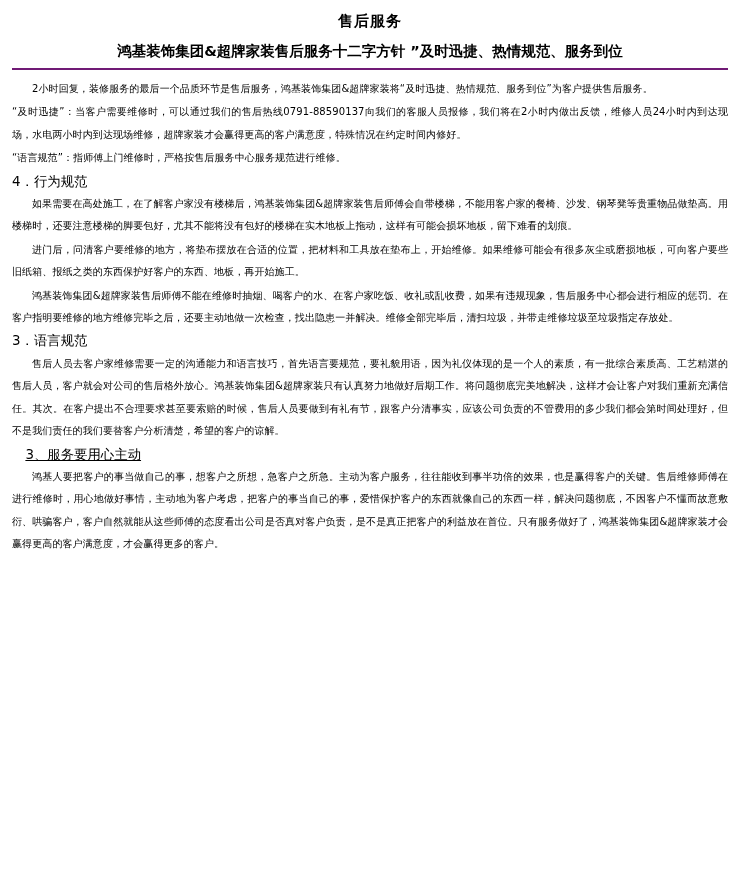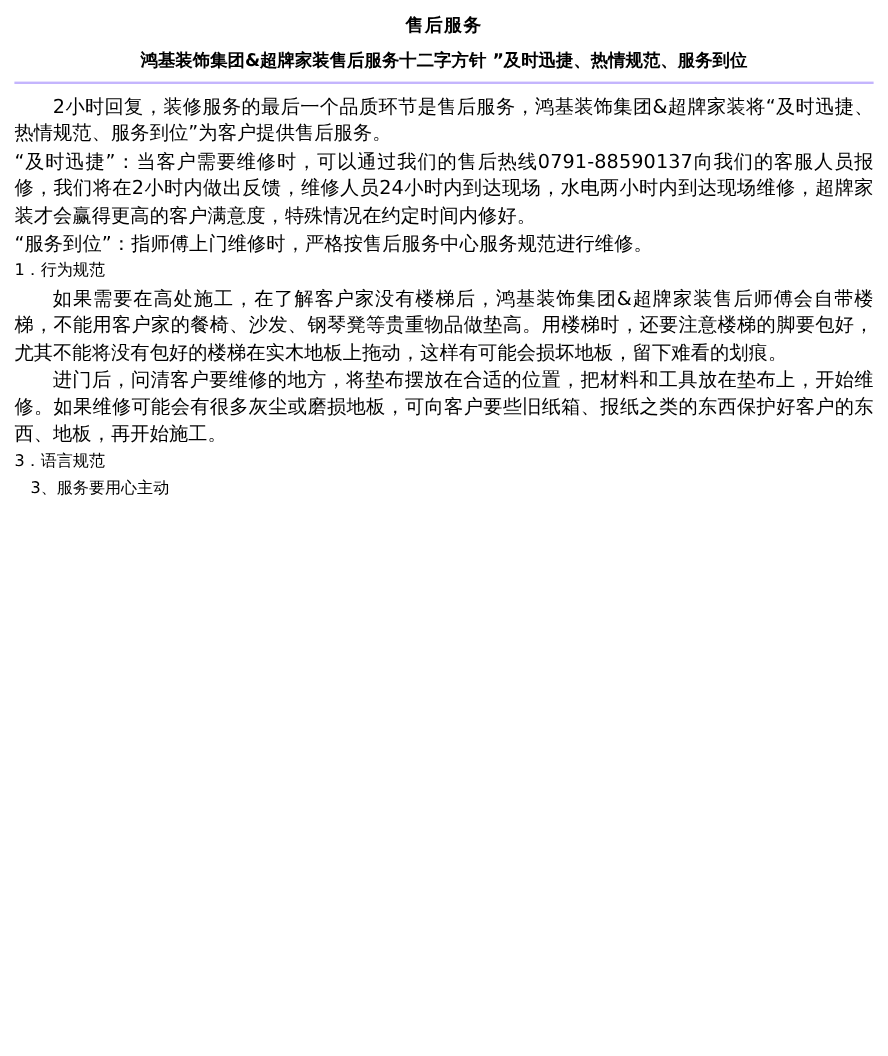--- a/index.html
+++ b/index.html
@@ -27,70 +27,74 @@
     letter-spacing: 1px;
     margin: 2px 0 8px 0;
     line-height: 22px;
   }
   .doc-subtitle {
     text-align: center;
     font-size: 14.5px;
     font-weight: bold;
     line-height: 22px;
     margin: 0 0 8px 0;
-    border-bottom: 2px solid #c4b5fd;
+    border-bottom: 2px solid #701a75;
     padding-bottom: 6px;
   }
   .para {
-    font-size: 16px;
+    font-size: 10px;
     line-height: 22.4px;
     margin: 0 0 1px 0;
     text-align: justify;
     text-justify: inter-ideograph;
     letter-spacing: 0.1px;
   }
   .indent2 {
     text-indent: 2em;
   }
   .indent0 {
     text-indent: 0;
   }
   .heading-num {
     font-size: 13.4px;
     line-height: 22.4px;
     margin: 0;
     text-indent: 0;
   }
   .heading-num.sub {
     text-indent: 1em;
+    text-decoration: underline;
   }
 </style>
 </head>
 <body>
 
 <div class="page">
 
   <div class="doc-title">售后服务</div>
 
   <div class="doc-subtitle">鸿基装饰集团&amp;超牌家装售后服务十二字方针 ”及时迅捷、热情规范、服务到位</div>
 
   <p class="para indent2">2小时回复，装修服务的最后一个品质环节是售后服务，鸿基装饰集团&amp;超牌家装将“及时迅捷、热情规范、服务到位”为客户提供售后服务。</p>
 
   <p class="para indent0">“及时迅捷”：当客户需要维修时，可以通过我们的售后热线0791-88590137向我们的客服人员报修，我们将在2小时内做出反馈，维修人员24小时内到达现场，水电两小时内到达现场维修，超牌家装才会赢得更高的客户满意度，特殊情况在约定时间内修好。</p>
 
-  <p class="para indent0">“服务到位”：指师傅上门维修时，严格按售后服务中心服务规范进行维修。</p>
+  <p class="para indent0">“语言规范”：指师傅上门维修时，严格按售后服务中心服务规范进行维修。</p>
 
 
-  <p class="heading-num">1．行为规范</p>
+  <p class="heading-num">4．行为规范</p>
 
 
   <p class="para indent2">如果需要在高处施工，在了解客户家没有楼梯后，鸿基装饰集团&amp;超牌家装售后师傅会自带楼梯，不能用客户家的餐椅、沙发、钢琴凳等贵重物品做垫高。用楼梯时，还要注意楼梯的脚要包好，尤其不能将没有包好的楼梯在实木地板上拖动，这样有可能会损坏地板，留下难看的划痕。</p>
 
   <p class="para indent2">进门后，问清客户要维修的地方，将垫布摆放在合适的位置，把材料和工具放在垫布上，开始维修。如果维修可能会有很多灰尘或磨损地板，可向客户要些旧纸箱、报纸之类的东西保护好客户的东西、地板，再开始施工。</p>
 
+  <p class="para indent2">鸿基装饰集团&amp;超牌家装售后师傅不能在维修时抽烟、喝客户的水、在客户家吃饭、收礼或乱收费，如果有违规现象，售后服务中心都会进行相应的惩罚。在客户指明要维修的地方维修完毕之后，还要主动地做一次检查，找出隐患一并解决。维修全部完毕后，清扫垃圾，并带走维修垃圾至垃圾指定存放处。</p>
 
   <p class="heading-num">3．语言规范</p>
 
+  <p class="para indent2">售后人员去客户家维修需要一定的沟通能力和语言技巧，首先语言要规范，要礼貌用语，因为礼仪体现的是一个人的素质，有一批综合素质高、工艺精湛的售后人员，客户就会对公司的售后格外放心。鸿基装饰集团&amp;超牌家装只有认真努力地做好后期工作。将问题彻底完美地解决，这样才会让客户对我们重新充满信任。其次。在客户提出不合理要求甚至要索赔的时候，售后人员要做到有礼有节，跟客户分清事实，应该公司负责的不管费用的多少我们都会第时间处理好，但不是我们责任的我们要替客户分析清楚，希望的客户的谅解。</p>
 
   <p class="heading-num sub">3、服务要用心主动</p>
 
+  <p class="para indent2">鸿基人要把客户的事当做自己的事，想客户之所想，急客户之所急。主动为客户服务，往往能收到事半功倍的效果，也是赢得客户的关键。售后维修师傅在进行维修时，用心地做好事情，主动地为客户考虑，把客户的事当自己的事，爱惜保护客户的东西就像自己的东西一样，解决问题彻底，不因客户不懂而故意敷衍、哄骗客户，客户自然就能从这些师傅的态度看出公司是否真对客户负责，是不是真正把客户的利益放在首位。只有服务做好了，鸿基装饰集团&amp;超牌家装才会赢得更高的客户满意度，才会赢得更多的客户。</p>
 
 </div>
 
 </body></html>

